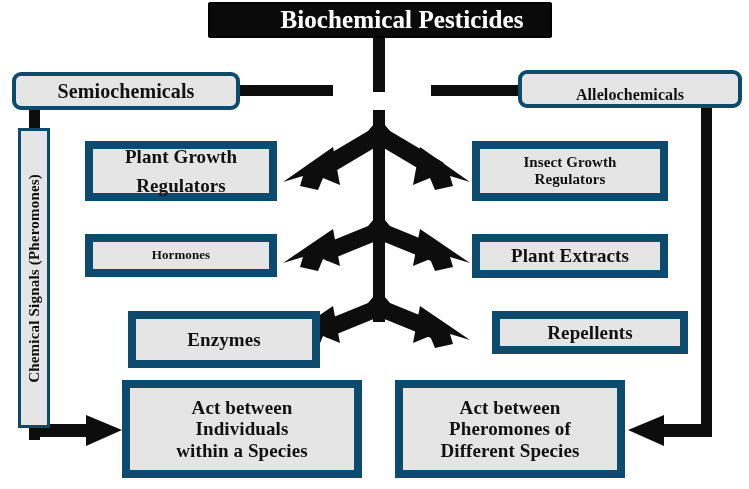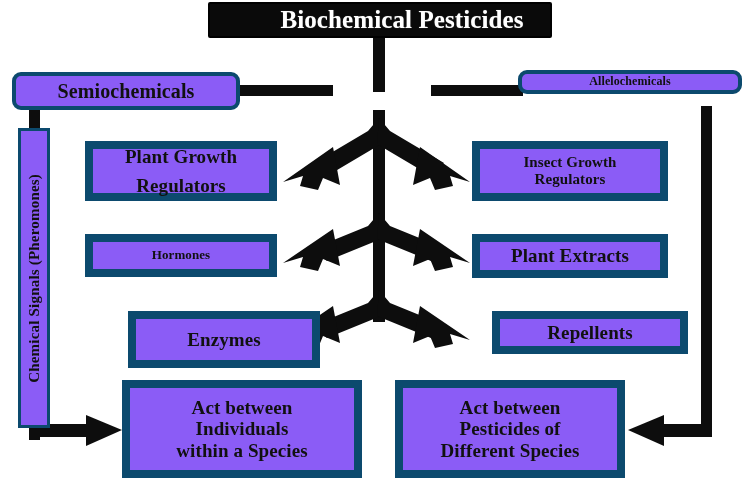--- a/index.html
+++ b/index.html
@@ -18,21 +18,21 @@
   svg.layer {
     position: absolute;
     top: 0;
     left: 0;
     width: 749px;
     height: 489px;
   }
   .node {
     position: absolute;
     box-sizing: border-box;
-    background: #8b5cf6;
+    background: #e5e5e5;
     border: 8px solid #0c4a6e;
     display: flex;
     align-items: center;
     justify-content: center;
     text-align: center;
     color: #111111;
     font-weight: bold;
     line-height: 1.12;
     letter-spacing: 0.1px;
   }
@@ -109,21 +109,21 @@
 
   <div class="node title-node" style="left:208px; top:2px; width:344px; height:36px; font-size:25px;padding-left:44px;">
     <span class="node-text">Biochemical Pesticides</span>
   </div>
 
   <div class="node rounded" style="left:12px; top:72px; width:228px; height:38px; font-size:20px;">
     <span class="node-text">Semiochemicals</span>
   </div>
 
 
-  <div class="node rounded" style="left:518px; top:70px; width:224px; height:24px; font-size:12px;">
+  <div class="node rounded" style="left:518px; top:70px; width:224px; height:38px; font-size:16px;align-items:flex-end;">
     <span class="node-text">Allelochemicals</span>
   </div>
 
   <div class="node vert-node" style="left:18px; top:128px; width:32px; height:300px;">
     <span class="vert-text">Chemical Signals (Pheromones)</span>
   </div>
 
   <div class="node" style="left:85px; top:141px; width:192px; height:60px; font-size:19px; flex-direction:column;gap:8px;">
     <span class="node-text">Plant Growth</span>
     <span class="node-text">Regulators</span>
@@ -151,17 +151,17 @@
   </div>
 
   <div class="node" style="left:122px; top:380px; width:240px; height:98px; font-size:19px; flex-direction:column;">
     <span class="node-text">Act between</span>
     <span class="node-text">Individuals</span>
     <span class="node-text">within  a Species</span>
   </div>
 
   <div class="node" style="left:395px; top:380px; width:230px; height:98px; font-size:19px; flex-direction:column;">
     <span class="node-text">Act between</span>
-    <span class="node-text">Pesticides  of</span>
+    <span class="node-text">Pheromones  of</span>
     <span class="node-text">Different  Species</span>
   </div>
 
 </div>
 
 </body></html>

